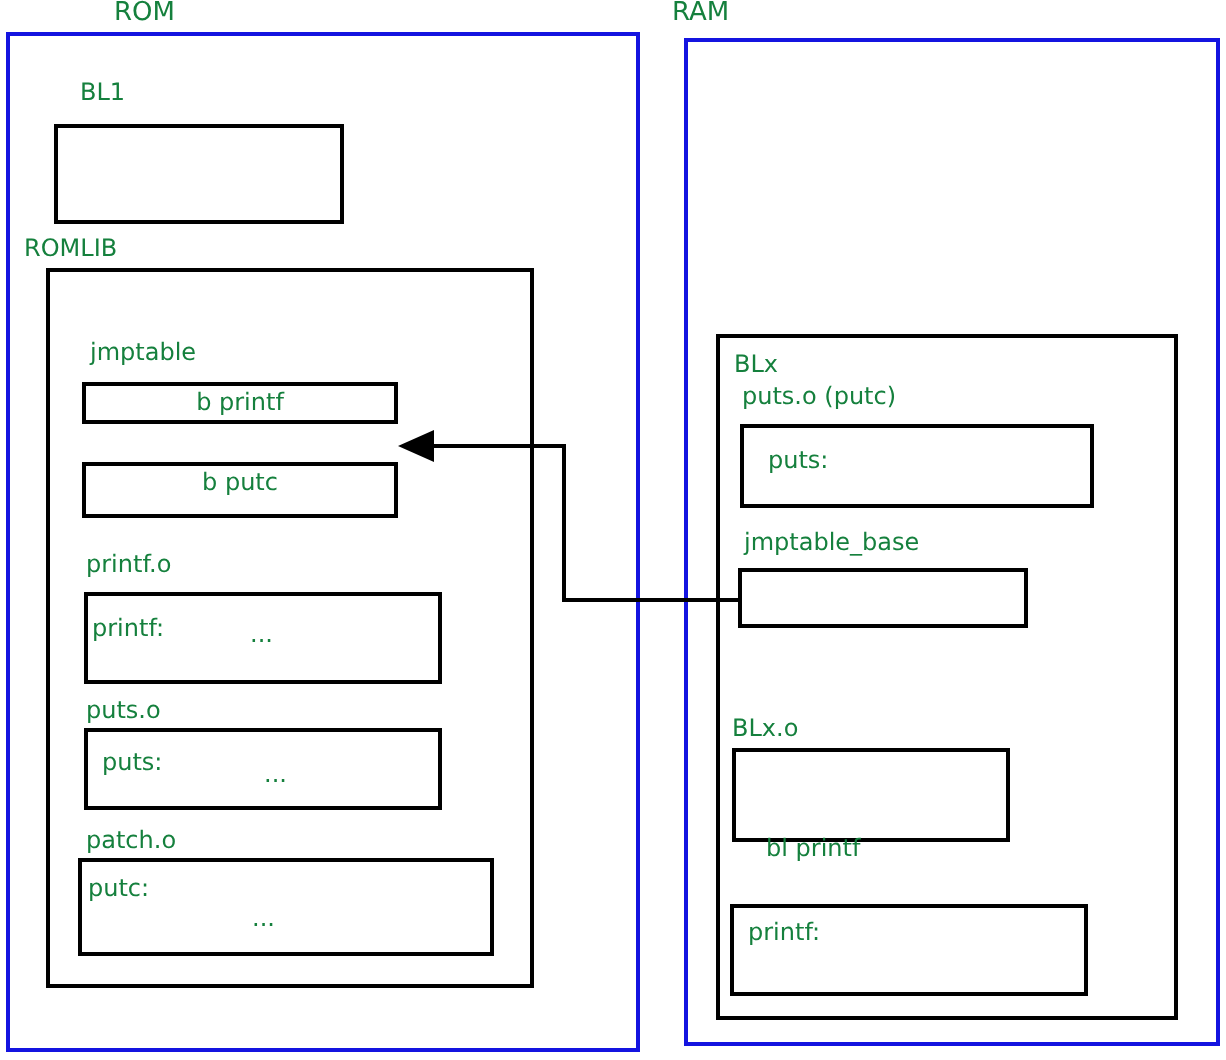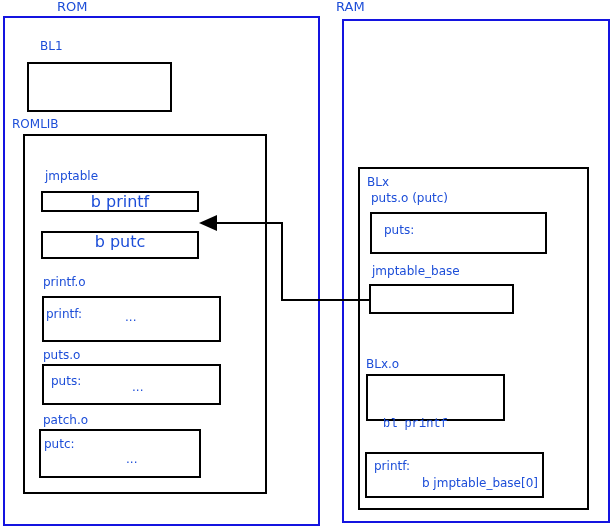--- a/index.html
+++ b/index.html
@@ -1,29 +1,29 @@
 <!DOCTYPE html>
 <html><head>
 <meta charset="utf-8">
 <style>
   html,body{margin:0;padding:0;background:#ffffff;}
   .stage{
     position:relative;width:613px;height:530px;background:#ffffff;
-    font-family:"DejaVu Sans",sans-serif;font-size:12px;color:#1d4ed8;
+    font-family:"DejaVu Sans",sans-serif;font-size:12px;color:#15803d;
     overflow:hidden;
   }
   .region{position:absolute;border:2px solid #1414e0;box-sizing:border-box;background:transparent;}
   .box{position:absolute;border:2px solid #000;box-sizing:border-box;background:#fff;}
   .lbl{position:absolute;white-space:nowrap;line-height:14px;}
   .region-label{position:absolute;white-space:nowrap;font-size:13px;line-height:14px;}
   .row{position:absolute;border:2px solid #000;box-sizing:border-box;background:#fff;
-       text-align:center;line-height:17px;font-size:16px;}
+       text-align:center;line-height:17px;font-size:12px;}
   .inner-text{position:absolute;white-space:nowrap;line-height:14px;}
   .overlay{position:absolute;left:0;top:0;pointer-events:none;}
-  .mono-lines{position:absolute;line-height:16px;white-space:pre;font-family:Liberation Mono, monospace;}
+  .mono-lines{position:absolute;line-height:16px;white-space:pre;}
 </style>
 </head>
 <body>
 
 <div class="stage">
 
   <div class="region-label" style="left:57px;top:0px">ROM</div>
   <div class="region" style="left:3px;top:16px;width:317px;height:510px"></div>
 
   <div class="lbl" style="left:40px;top:39px">BL1</div>
@@ -42,21 +42,21 @@
     <div class="inner-text" style="left:81px;top:12px">...</div>
   </div>
 
   <div class="lbl" style="left:43px;top:348px">puts.o</div>
   <div class="box" style="left:42px;top:364px;width:179px;height:41px">
     <div class="inner-text" style="left:7px;top:8px">puts:</div>
     <div class="inner-text" style="left:88px;top:14px">...</div>
   </div>
 
   <div class="lbl" style="left:43px;top:413px">patch.o</div>
-  <div class="box" style="left:39px;top:429px;width:162px;height:49px">
+  <div class="box" style="left:39px;top:429px;width:208px;height:49px">
     <div class="inner-text" style="left:3px;top:6px">putc:</div>
     <div class="inner-text" style="left:85px;top:21px">...</div>
   </div>
 
   <div class="region-label" style="left:336px;top:0px">RAM</div>
   <div class="region" style="left:342px;top:19px;width:268px;height:504px"></div>
 
   <div class="box" style="left:358px;top:167px;width:231px;height:343px;background:transparent"></div>
   <div class="lbl" style="left:367px;top:175px">BLx</div>
 
@@ -71,21 +71,20 @@
   <div class="lbl" style="left:366px;top:357px">BLx.o</div>
   <div class="box" style="left:366px;top:374px;width:139px;height:47px">
     <div class="mono-lines" style="left:15px;top:8px">
       <div>bl printf</div>
       <div>bl puts</div>
     </div>
   </div>
 
   <div class="box" style="left:365px;top:452px;width:179px;height:46px">
     <div class="inner-text" style="left:7px;top:5px">printf:</div>
-    <div class="inner-text" style="right:4px;top:22px">b jmptable_base[0]</div>
   </div>
 
   <svg class="overlay" width="613" height="530" viewBox="0 0 613 530">
     <polyline points="369,300 282,300 282,223 214,223" fill="none" stroke="#000000" stroke-width="2"></polyline>
     <polygon points="199,223 217,215 217,231" fill="#000000"></polygon>
   </svg>
 
 </div>
 
 </body></html>

